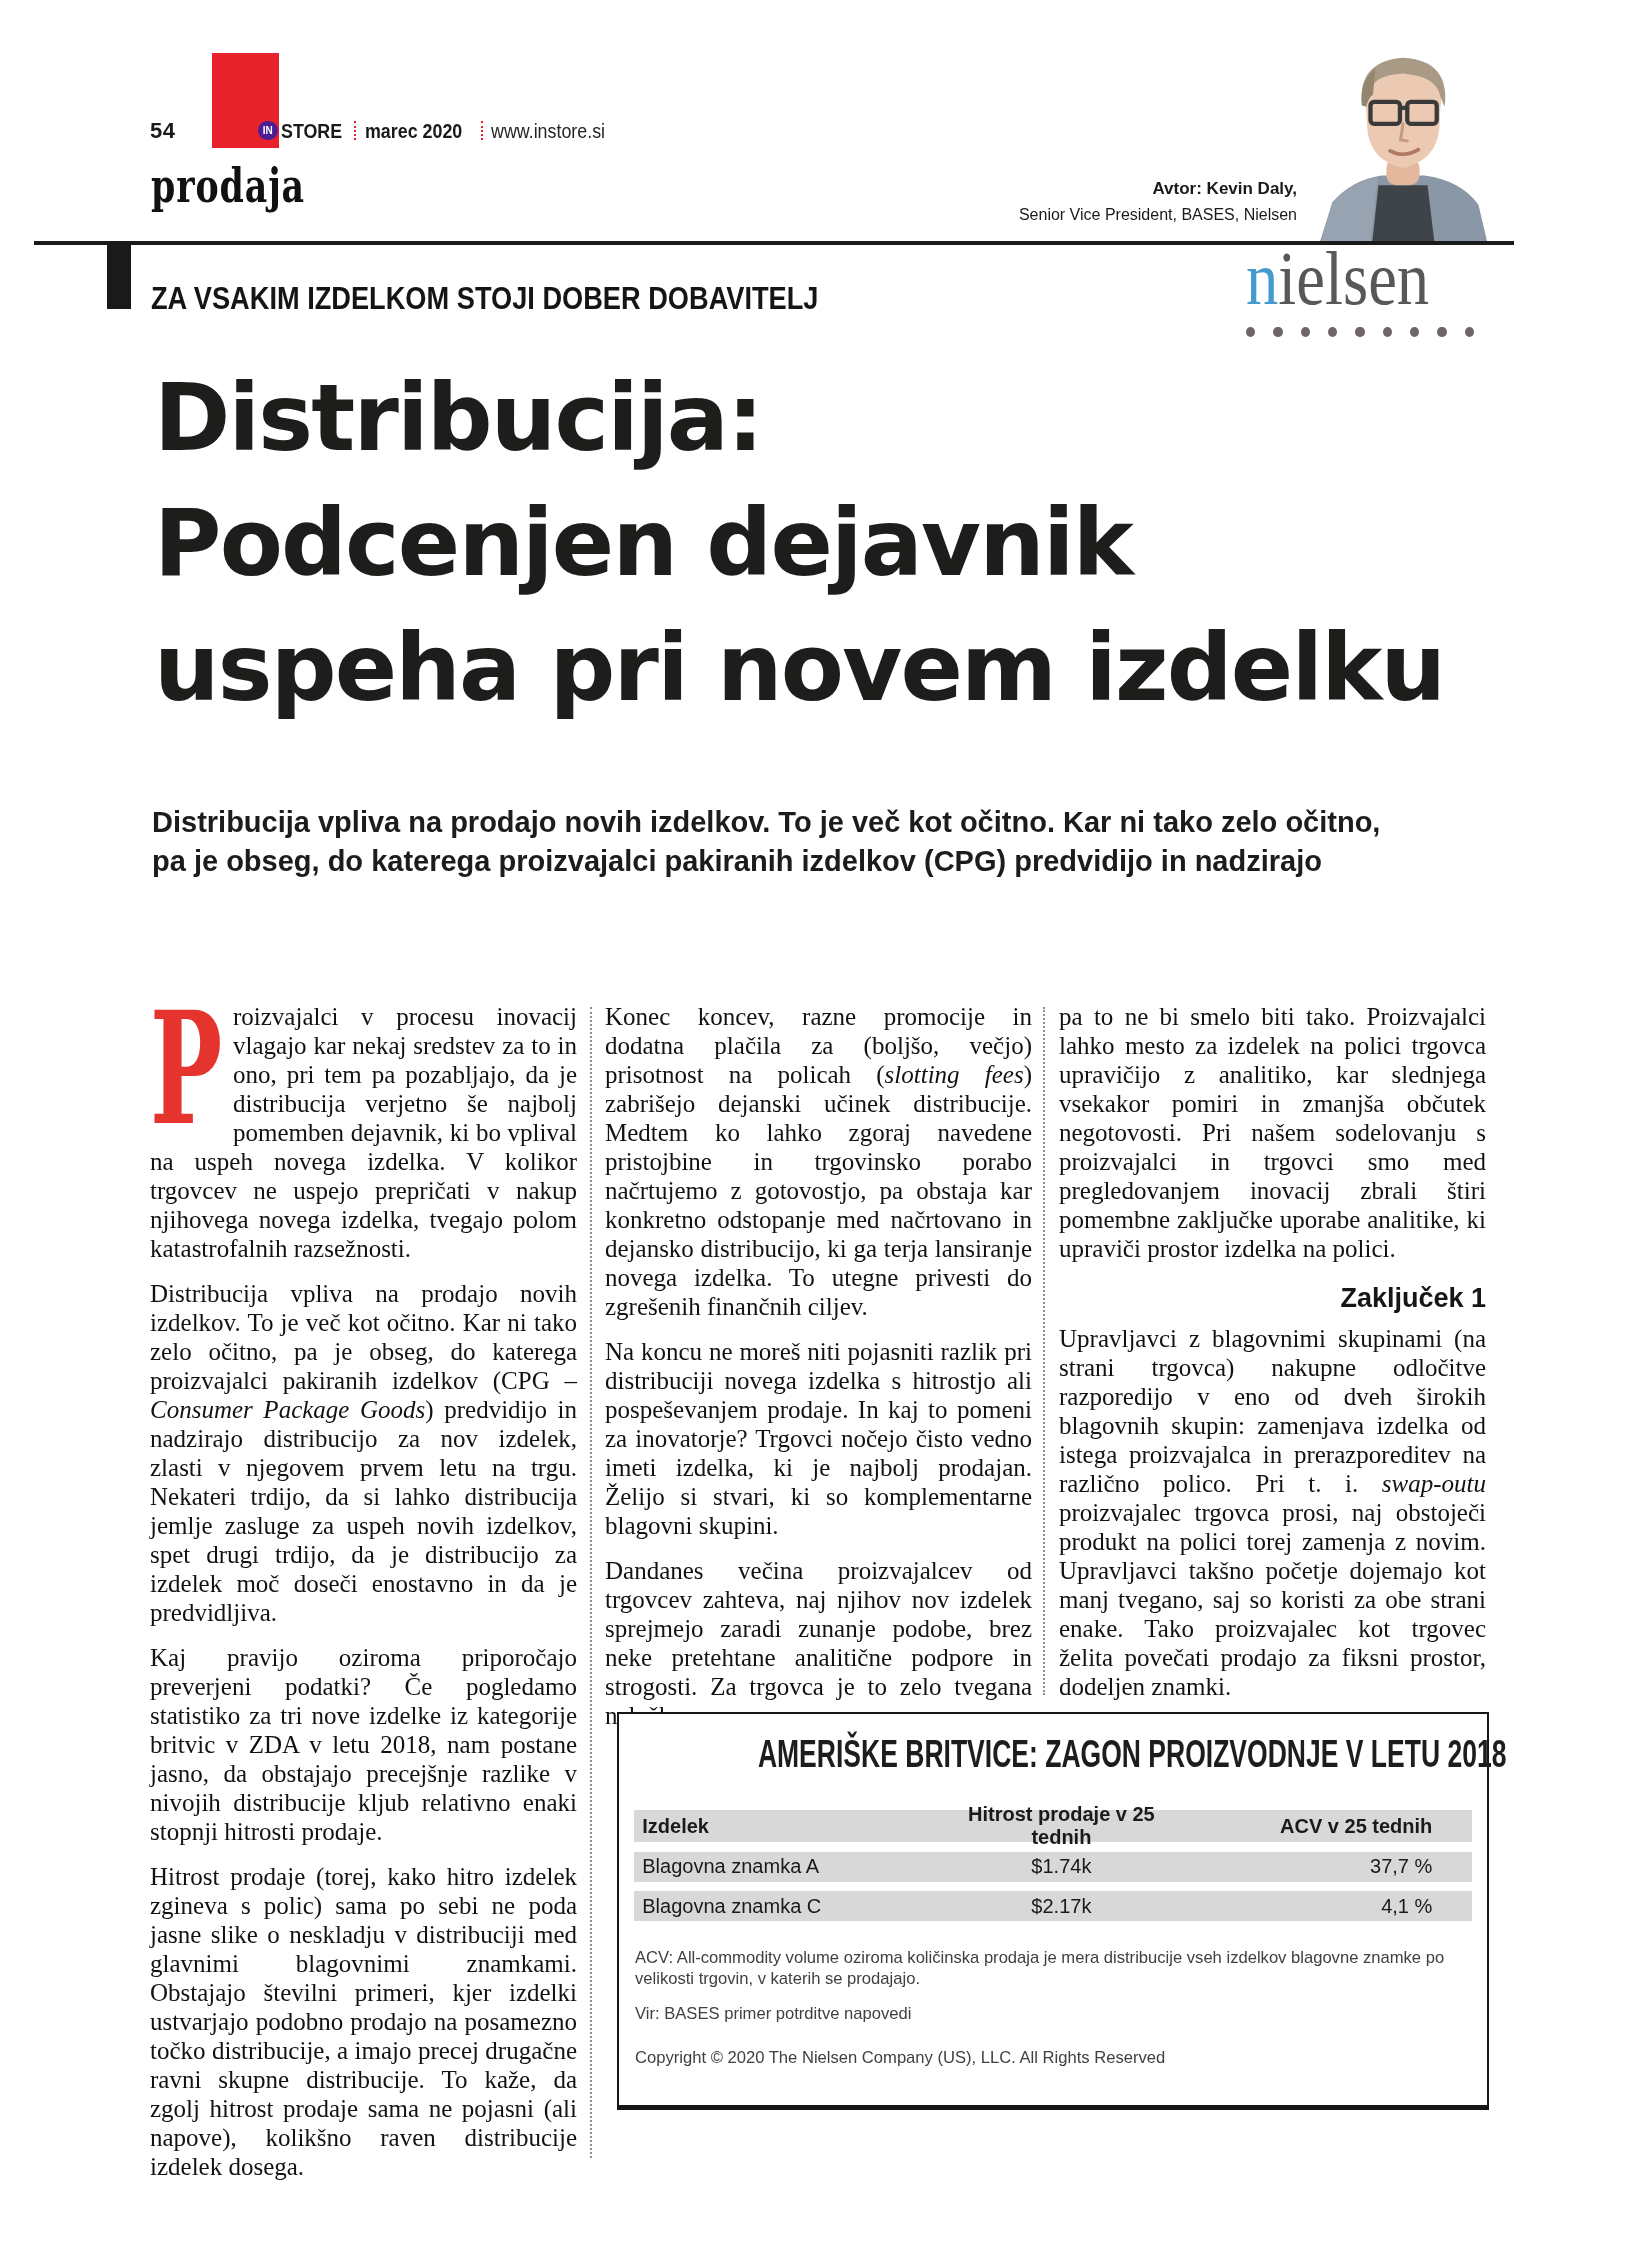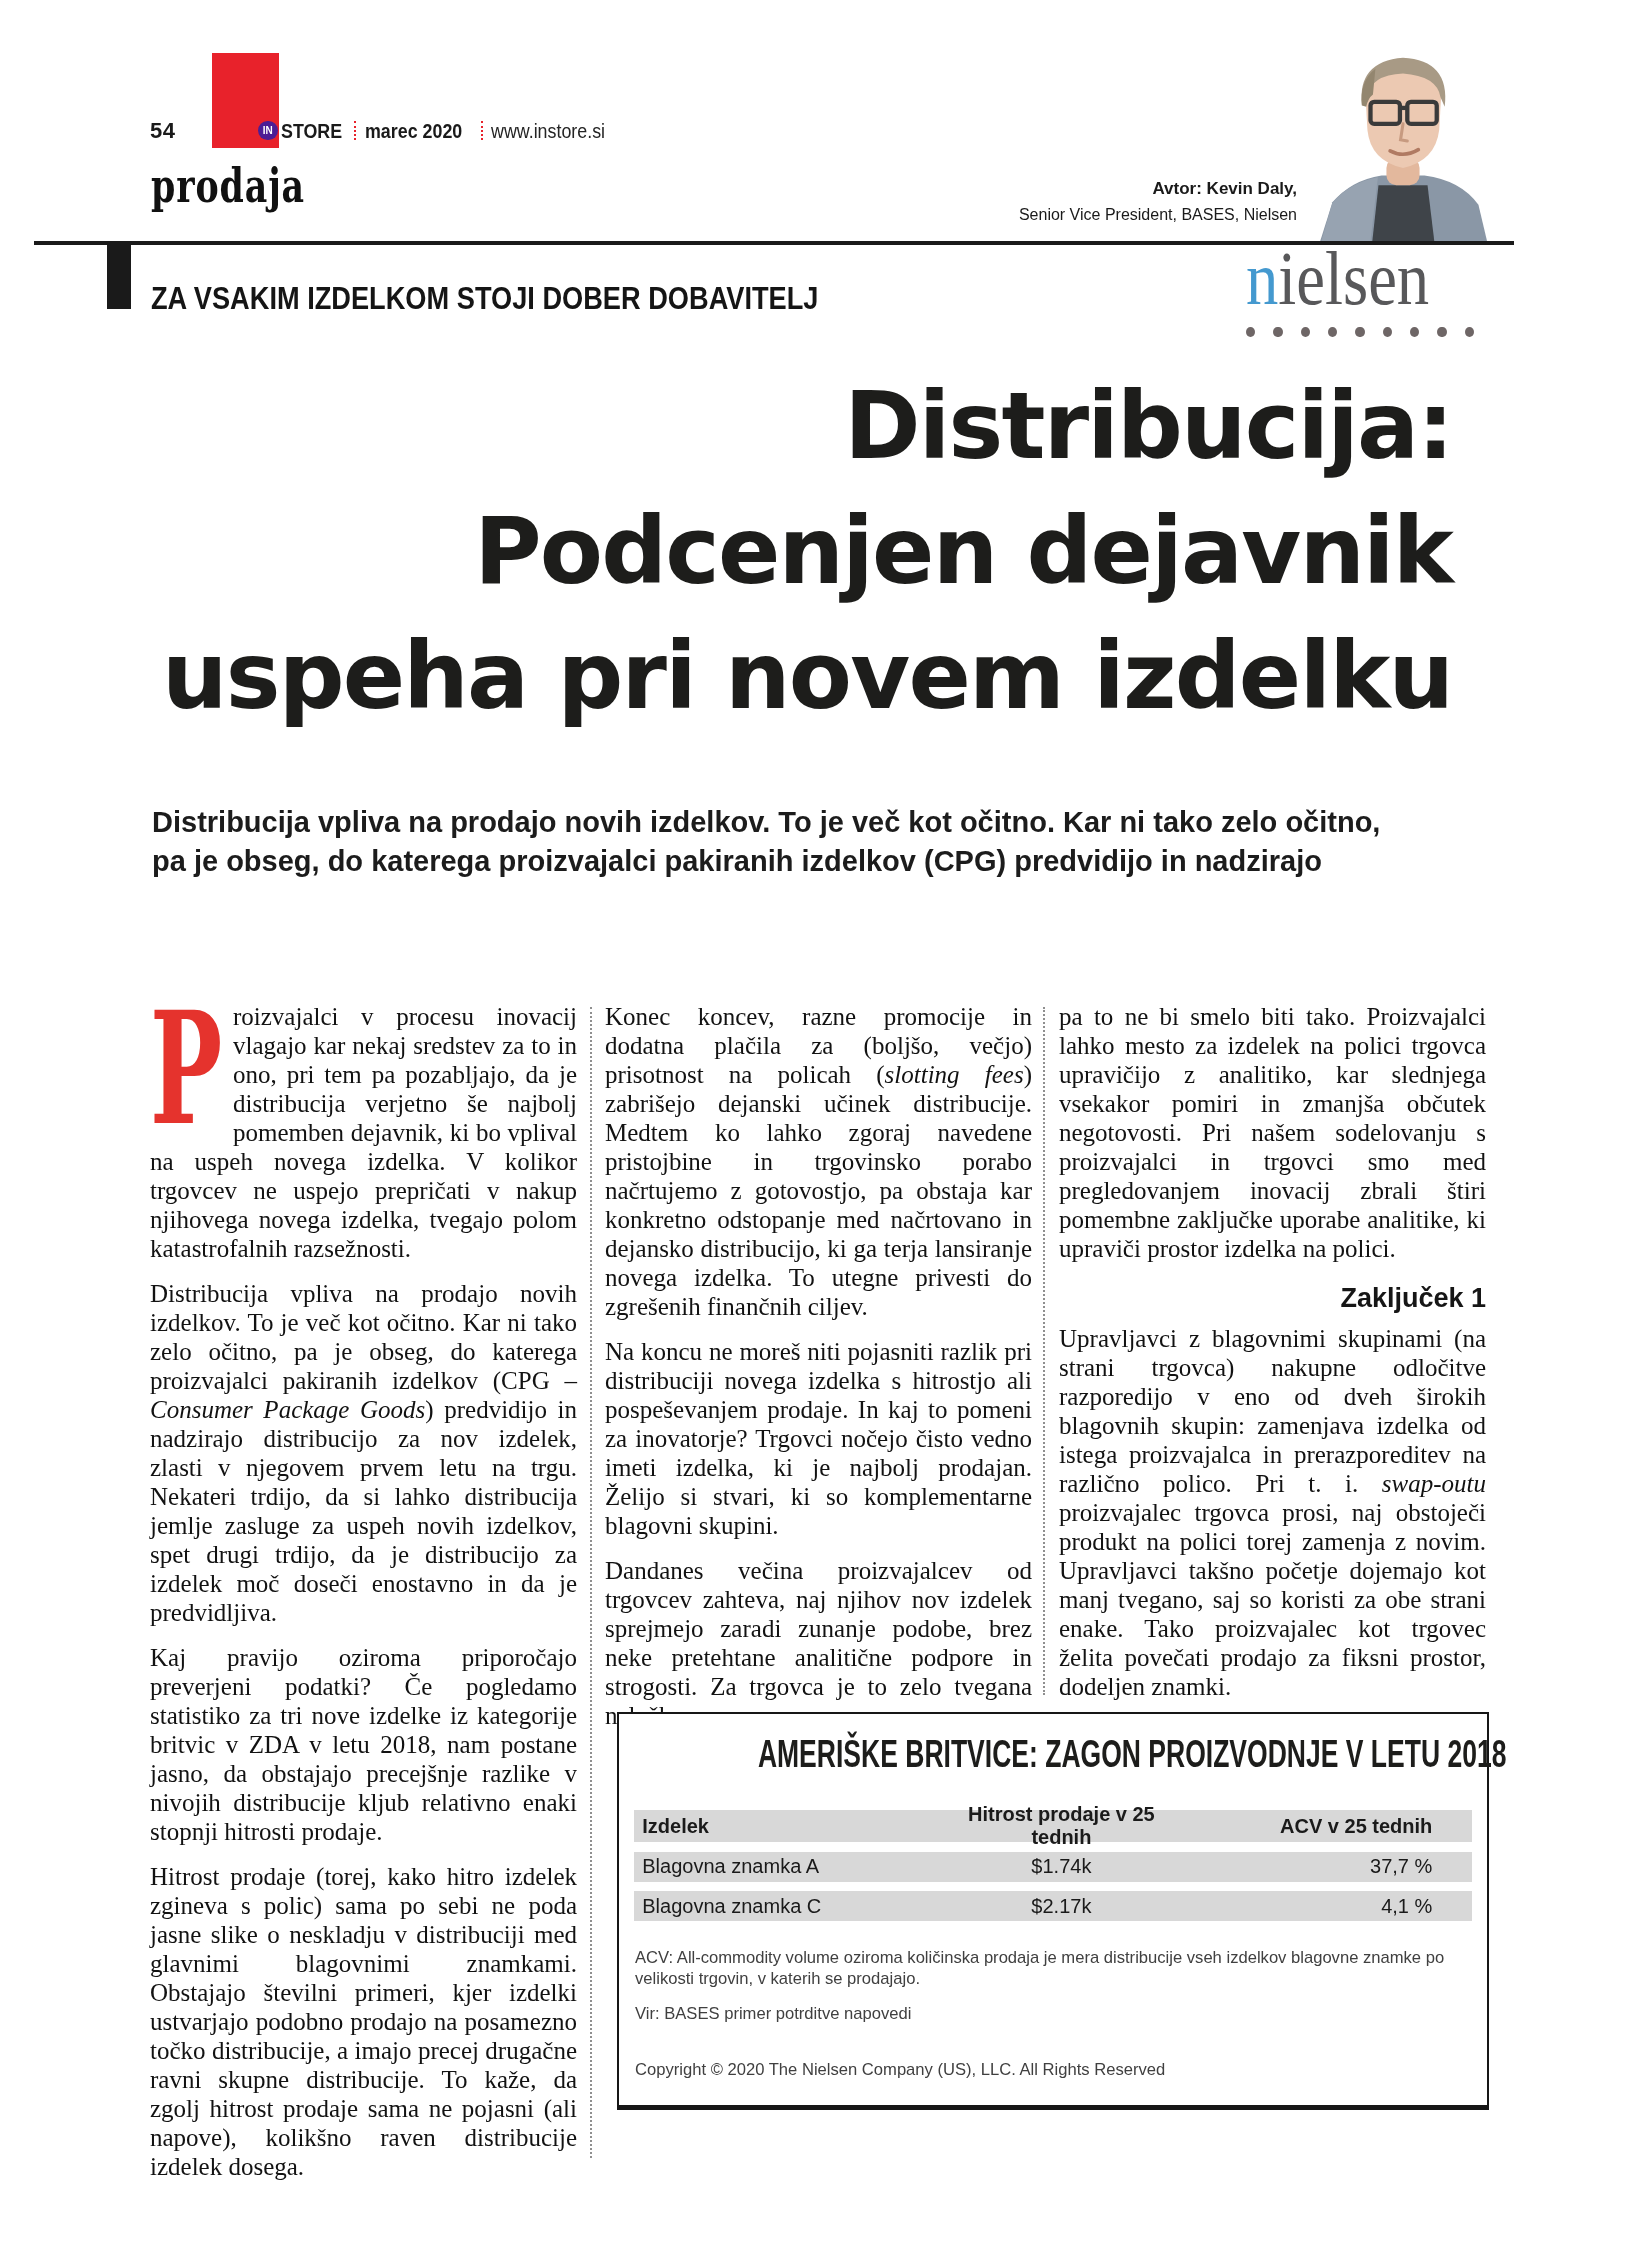--- a/index.html
+++ b/index.html
@@ -73,21 +73,21 @@
   .table-title{margin-top:18.4px;text-align:center;font-weight:bold;font-size:39px;color:#1d1d1b;
     transform:scaleX(.68);transform-origin:50% 0;white-space:nowrap;}
   .trow{display:flex;align-items:center;height:31px;background:#d8d8d8;margin:0 14.7px;font-size:20px;}
   .trow.head{margin-top:34px;font-weight:bold;height:32px;}
   .trow.data{margin-top:9.8px;height:29.5px;}
   .tc1{flex:0 0 38%;text-align:left;padding-left:8.6px;box-sizing:border-box;}
   .tc2{flex:0 0 26%;text-align:center;}
   .tc3{flex:1 1 auto;text-align:right;padding-right:40px;box-sizing:border-box;}
   .notes{margin:26px 16px 0 16px;font-size:16.6px;line-height:21px;color:#404040;}
   .note-src{margin-top:14px;font-size:16.6px;}
-  .copyright{margin-top:35px;font-size:16.6px;}
+  .copyright{margin-top:23px;font-size:16.6px;}
 </style>
 </head>
 <body>
 
 <div class="abs page-num">54</div>
 <div class="abs red-box"></div>
 
 <div class="abs logo-line">
   <span class="in-circle">IN</span>
   <span class="gap"></span>
@@ -141,21 +141,21 @@
       <i></i>
       <i></i>
       <i></i>
       <i></i>
       <i></i>
   </div>
 </div>
 
 <div class="abs kicker">ZA VSAKIM IZDELKOM STOJI DOBER DOBAVITELJ</div>
 
-<h1 class="abs title" style="margin:16px;text-align:right;">
+<h1 class="abs title" style="margin:8px;">
   <span>Distribucija:</span>
   <span>Podcenjen dejavnik</span>
   <span>uspeha pri novem izdelku</span>
 </h1>
 
 <div class="abs lead">
   <span>Distribucija vpliva na prodajo novih izdelkov. To je več kot očitno. Kar ni tako zelo očitno,</span>
   <span>pa je obseg, do katerega proizvajalci pakiranih izdelkov (CPG) predvidijo in nadzirajo</span>
 </div>
 

